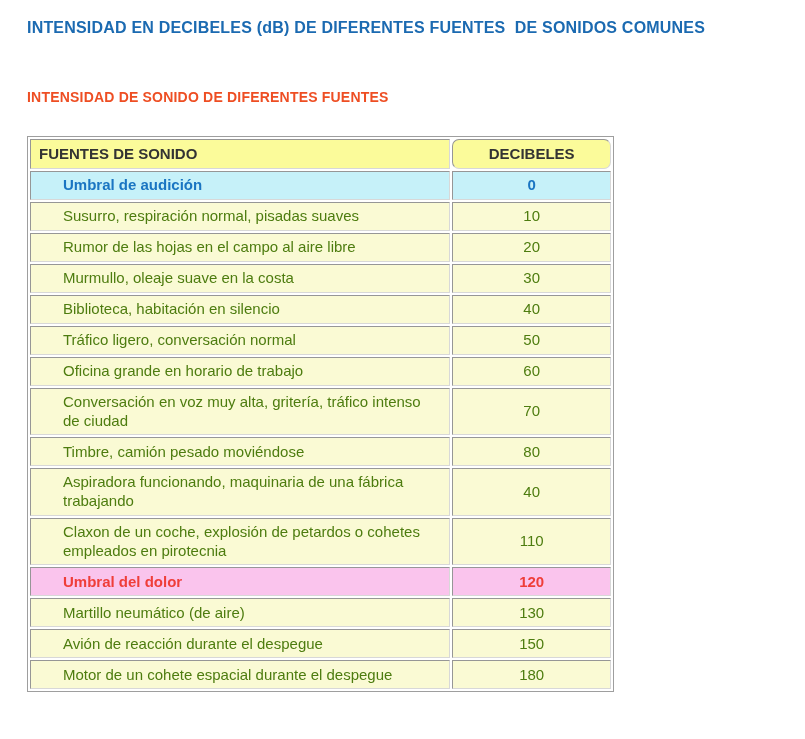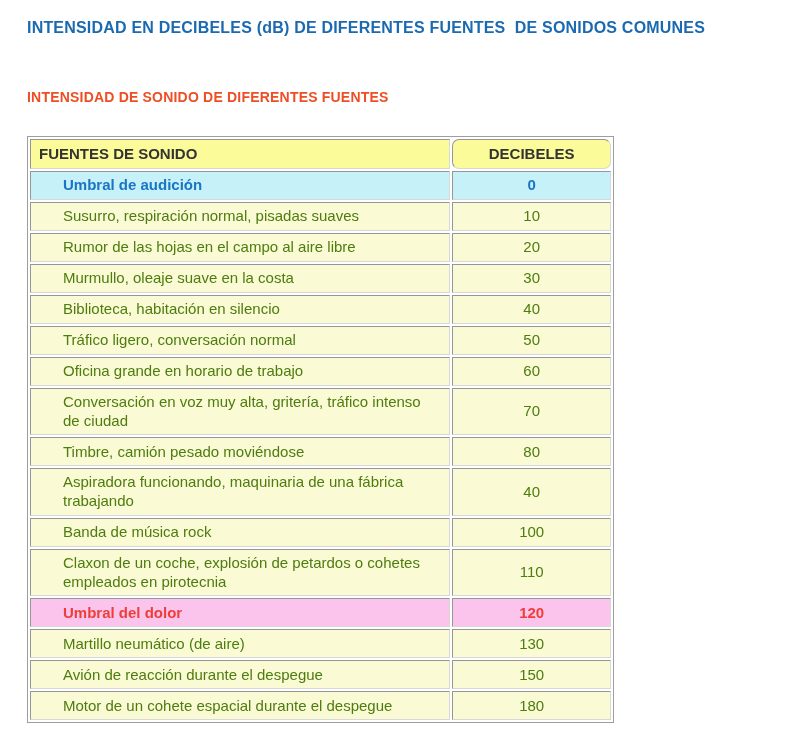--- a/index.html
+++ b/index.html
@@ -142,24 +142,20 @@
         </tr>
         <tr class="row-normal">
           <td class="source-cell">Timbre, camión pesado moviéndose</td>
           <td class="db-cell">80</td>
         </tr>
         <tr class="row-normal">
           <td class="source-cell">Aspiradora funcionando, maquinaria de una fábrica trabajando</td>
           <td class="db-cell">40</td>
         </tr>
         <tr class="row-normal">
-          <td class="source-cell">Banda de música rock</td>
-          <td class="db-cell">100</td>
-        </tr>
-        <tr class="row-normal">
           <td class="source-cell">Claxon de un coche, explosión de petardos o cohetes empleados en pirotecnia</td>
           <td class="db-cell">110</td>
         </tr>
         <tr class="row-pain">
           <td class="source-cell">Umbral del dolor</td>
           <td class="db-cell">120</td>
         </tr>
         <tr class="row-normal">
           <td class="source-cell">Martillo neumático (de aire)</td>
           <td class="db-cell">130</td>

